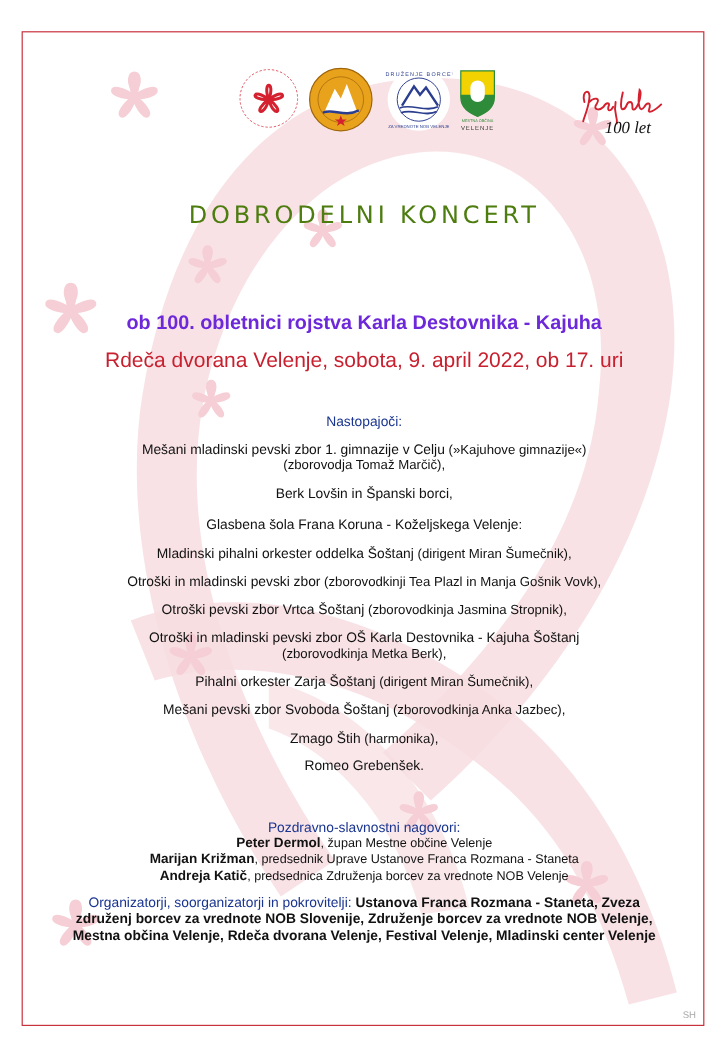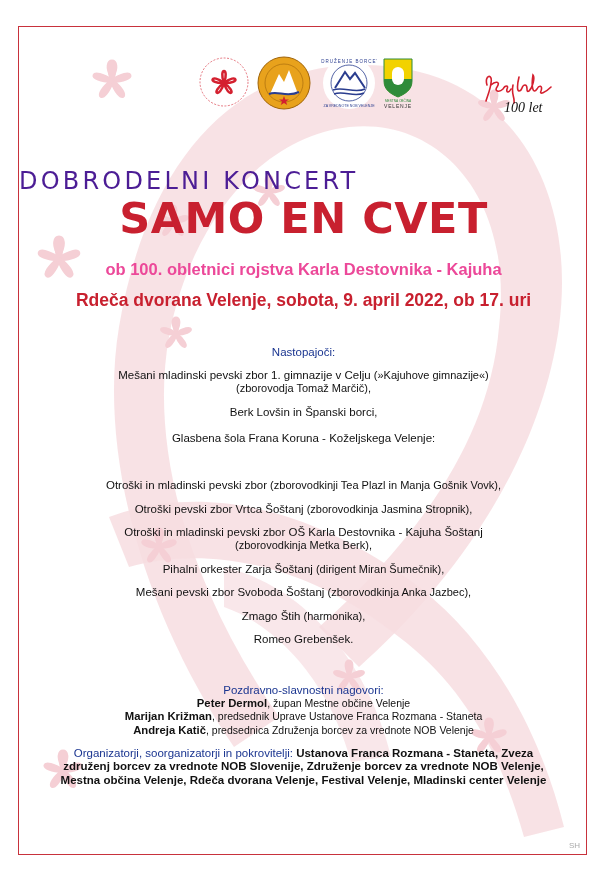--- a/index.html
+++ b/index.html
@@ -1,24 +1,24 @@
 <!DOCTYPE html>
 <html><head>
 <meta charset="utf-8">
 <style>
   html, body { margin:0; padding:0; }
   body { width:607px; height:881px; background:#ffffff; position:relative; overflow:hidden; font-family:"Liberation Sans", sans-serif; }
   .frame { position:absolute; left:18px; top:26px; width:569px; height:829px; border:1.5px solid #c8323c; box-sizing:border-box; overflow:hidden; background:#fff; }
   .bg { position:absolute; left:0; top:0; width:569px; height:829px; }
   .content { position:absolute; left:0; top:0; width:569px; height:829px; }
   .logo { position:absolute; }
-  .title-sub { position:absolute; left:0; width:569px; top:140px; text-align:left; color:#4c1d95; font-size:24px; letter-spacing:3.2px; font-family:"DejaVu Sans", sans-serif; font-weight:normal; }
+  .title-sub { position:absolute; left:0; width:569px; top:140px; text-align:center; color:#4d7c0f; font-size:20px; letter-spacing:3.2px; font-family:"DejaVu Sans", sans-serif; font-weight:normal; }
   .title-main { position:absolute; left:0; width:569px; top:166px; text-align:center; color:#c8202f; font-size:43px; font-weight:bold; font-family:"DejaVu Sans", sans-serif; letter-spacing:0.5px; }
-  .occasion { position:absolute; left:0; width:569px; top:233px; text-align:center; color:#ec4899; font-size:16.5px; font-weight:bold; }
-  .venue { position:absolute; left:0; width:569px; top:263px; text-align:center; color:#c8202f; font-size:17.5px; font-weight:bold; }
+  .occasion { position:absolute; left:0; width:569px; top:233px; text-align:center; color:#6d28d9; font-size:16.5px; font-weight:bold; }
+  .venue { position:absolute; left:0; width:569px; top:263px; text-align:center; color:#c8202f; font-size:17.5px; font-weight:normal; }
   .section-head { text-align:center; color:#1a3590; font-weight:normal; font-size:11.5px; }
   .perf { position:absolute; left:0; width:569px; text-align:center; color:#111; font-size:11.5px; line-height:13px; }
   .perf b { font-weight:normal; }
   .perf .n { font-weight:normal; font-size:11px; }
   .speech { position:absolute; left:0; width:569px; top:657px; text-align:center; font-size:11.3px; line-height:13.2px; color:#111; }
   .speech .n { font-size:10.5px;text-align:center; }
   .org { position:absolute; left:30px; width:509px; top:720px; text-align:center; font-size:11.5px; line-height:13.4px; color:#111; font-weight:bold; }
   .org .lbl { color:#1a3590; font-weight:normal; }
   .kajuh-sig { position:absolute; left:462px; top:40px; }
   .kajuh-100 { position:absolute; left:485px; top:73px; font-family:"Liberation Serif", serif; font-style:italic; font-size:14px; color:#111; }
@@ -95,37 +95,39 @@
       <text x="17" y="45" font-size="3.2" text-anchor="middle" fill="#2e8b3a" font-family="Liberation Sans, sans-serif">MESTNA OBČINA</text>
       <text x="17" y="51" font-size="5" text-anchor="middle" fill="#333" font-family="Liberation Sans, sans-serif" letter-spacing="0.8">VELENJE</text>
     </svg>
 
     <svg class="kajuh-sig" width="80" height="40" viewBox="0 0 80 40">
       <path d="M6,18 C3,8 12,6 10,16 C9,24 6,30 5,34 M10,18 C14,14 20,14 16,20 C13,24 18,26 22,22 C24,18 28,18 26,22 C25,26 28,26 30,22 M32,18 C30,28 34,30 33,36 M38,10 C36,18 36,24 38,24 C42,24 40,18 44,18 C48,18 44,26 48,24 C52,20 54,10 52,8 C50,20 52,28 56,22 C58,18 62,18 60,24 C58,28 64,26 70,20" fill="none" stroke="#d4202f" stroke-width="1.6" stroke-linecap="round"></path>
     </svg>
     <div class="kajuh-100">100 let</div>
 
     <div class="title-sub">DOBRODELNI KONCERT</div>
-    <div class="title-main">SAMO EN CVET</div>
     <div class="occasion">ob 100. obletnici rojstva Karla Destovnika - Kajuha</div>
     <div class="venue">Rdeča dvorana Velenje, sobota, 9. april 2022, ob 17. uri</div>
 
     <div class="perf" style="top:319px">
       <div class="section-head">Nastopajoči:</div>
     </div>
 
     <div class="perf" style="top:342px">
       <b>Mešani mladinski pevski zbor 1. gimnazije v Celju</b><span class="n"> (»Kajuhove gimnazije«)</span><br>
       <span class="n">(zborovodja Tomaž Marčič),</span>
     </div>
     <div class="perf" style="top:379px">
       <b>Berk Lovšin in Španski borci</b><span class="n">,</span>
     </div>
     <div class="perf" style="top:405px">
       <b>Glasbena šola Frana Koruna - Koželjskega Velenje</b><span class="n">:</span>
+    </div>
+    <div class="perf" style="top:429px">
+      <b>Mladinski pihalni orkester oddelka Šoštanj</b><span class="n"> (dirigent Miran Šumečnik),</span>
     </div>
     <div class="perf" style="top:452px">
       <b>Otroški in mladinski pevski zbor</b><span class="n"> (zborovodkinji Tea Plazl in Manja Gošnik Vovk),</span>
     </div>
     <div class="perf" style="top:476px">
       <b>Otroški pevski zbor Vrtca Šoštanj</b><span class="n"> (zborovodkinja Jasmina Stropnik),</span>
     </div>
     <div class="perf" style="top:499px">
       <b>Otroški in mladinski pevski zbor OŠ Karla Destovnika - Kajuha Šoštanj</b><span class="n"></span><br>
       <span class="n">(zborovodkinja Metka Berk),</span>

